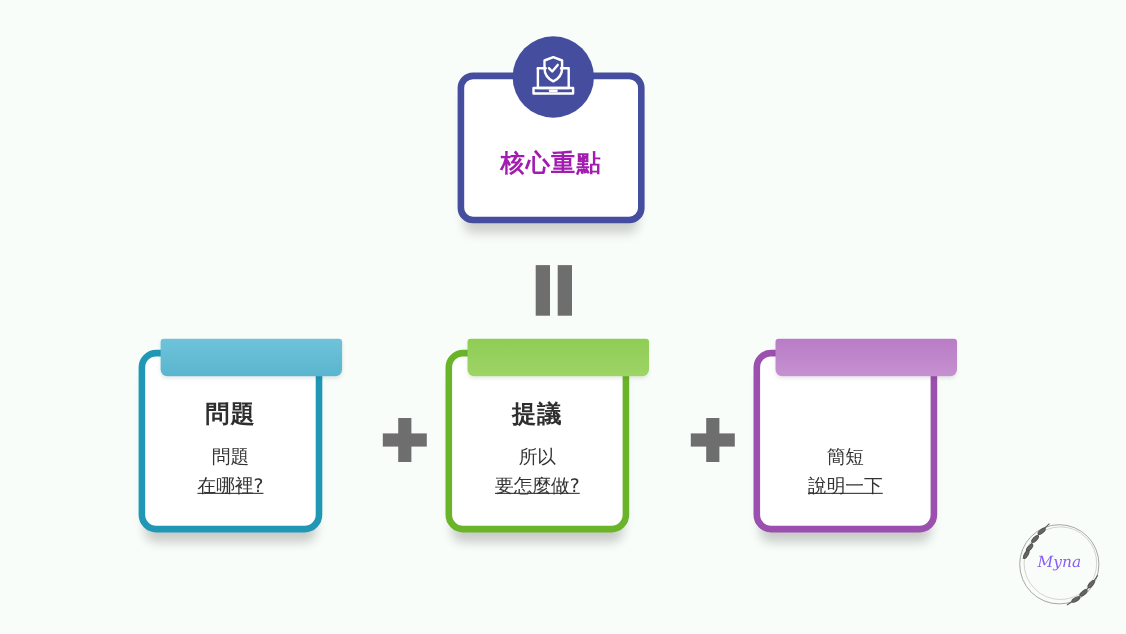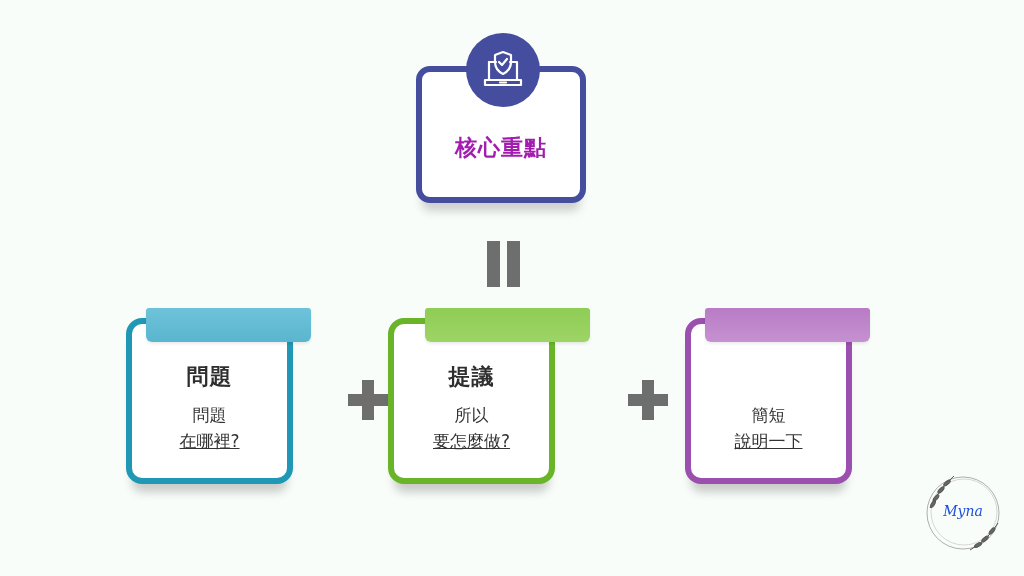--- a/index.html
+++ b/index.html
@@ -78,21 +78,21 @@
   <div class="card-line l1">問題</div>
   <div class="card-line l2">在哪裡?</div>
 </div>
 <div class="tab" style="left:146px; background:linear-gradient(#6ec3da,#5ab5ce);"></div>
 
 <div class="plus" style="left:348px; top:380px;">
   <div class="h"></div>
     <div class="v"></div>
 </div>
 
-<div class="card" style="left:388px; border-color:#6ab42a;">
+<div class="card" style="left:405px; border-color:#6ab42a;">
   <div class="card-title">提議</div>
   <div class="card-line l1">所以</div>
   <div class="card-line l2">要怎麼做?</div>
 </div>
 <div class="tab" style="left:425px; background:linear-gradient(#8fcd55,#9dd466);"></div>
 
 <div class="plus" style="left:628px; top:380px;">
   <div class="h"></div>
     <div class="v"></div>
 </div>
@@ -112,14 +112,14 @@
       <ellipse cx="18" cy="30" rx="4" ry="1.6" transform="rotate(-50 18 30)"></ellipse>
       <ellipse cx="23" cy="22" rx="4" ry="1.6" transform="rotate(-45 23 22)"></ellipse>
       <ellipse cx="29" cy="15" rx="4" ry="1.6" transform="rotate(-40 29 15)"></ellipse>
       <ellipse cx="15" cy="36" rx="4" ry="1.6" transform="rotate(-60 15 36)"></ellipse>
       <path d="M80 55 Q70 72 52 82" fill="none"></path>
       <ellipse cx="74" cy="63" rx="4" ry="1.6" transform="rotate(-50 74 63)"></ellipse>
       <ellipse cx="67" cy="71" rx="4" ry="1.6" transform="rotate(-40 67 71)"></ellipse>
       <ellipse cx="60" cy="77" rx="4" ry="1.6" transform="rotate(-30 60 77)"></ellipse>
     </g>
   </svg>
-  <div style="position:absolute; left:0; top:35px; width:90px; text-align:center; font-family:'DejaVu Serif', serif; font-style:italic; font-size:14px; color:#1d4ed8;">Myna</div>
+  <div style="position:absolute; left:0; top:35px; width:90px; text-align:center; font-family:'DejaVu Serif', serif; font-style:italic; font-size:14px; color:#8b5cf6;">Myna</div>
 </div>
 
 </body></html>

